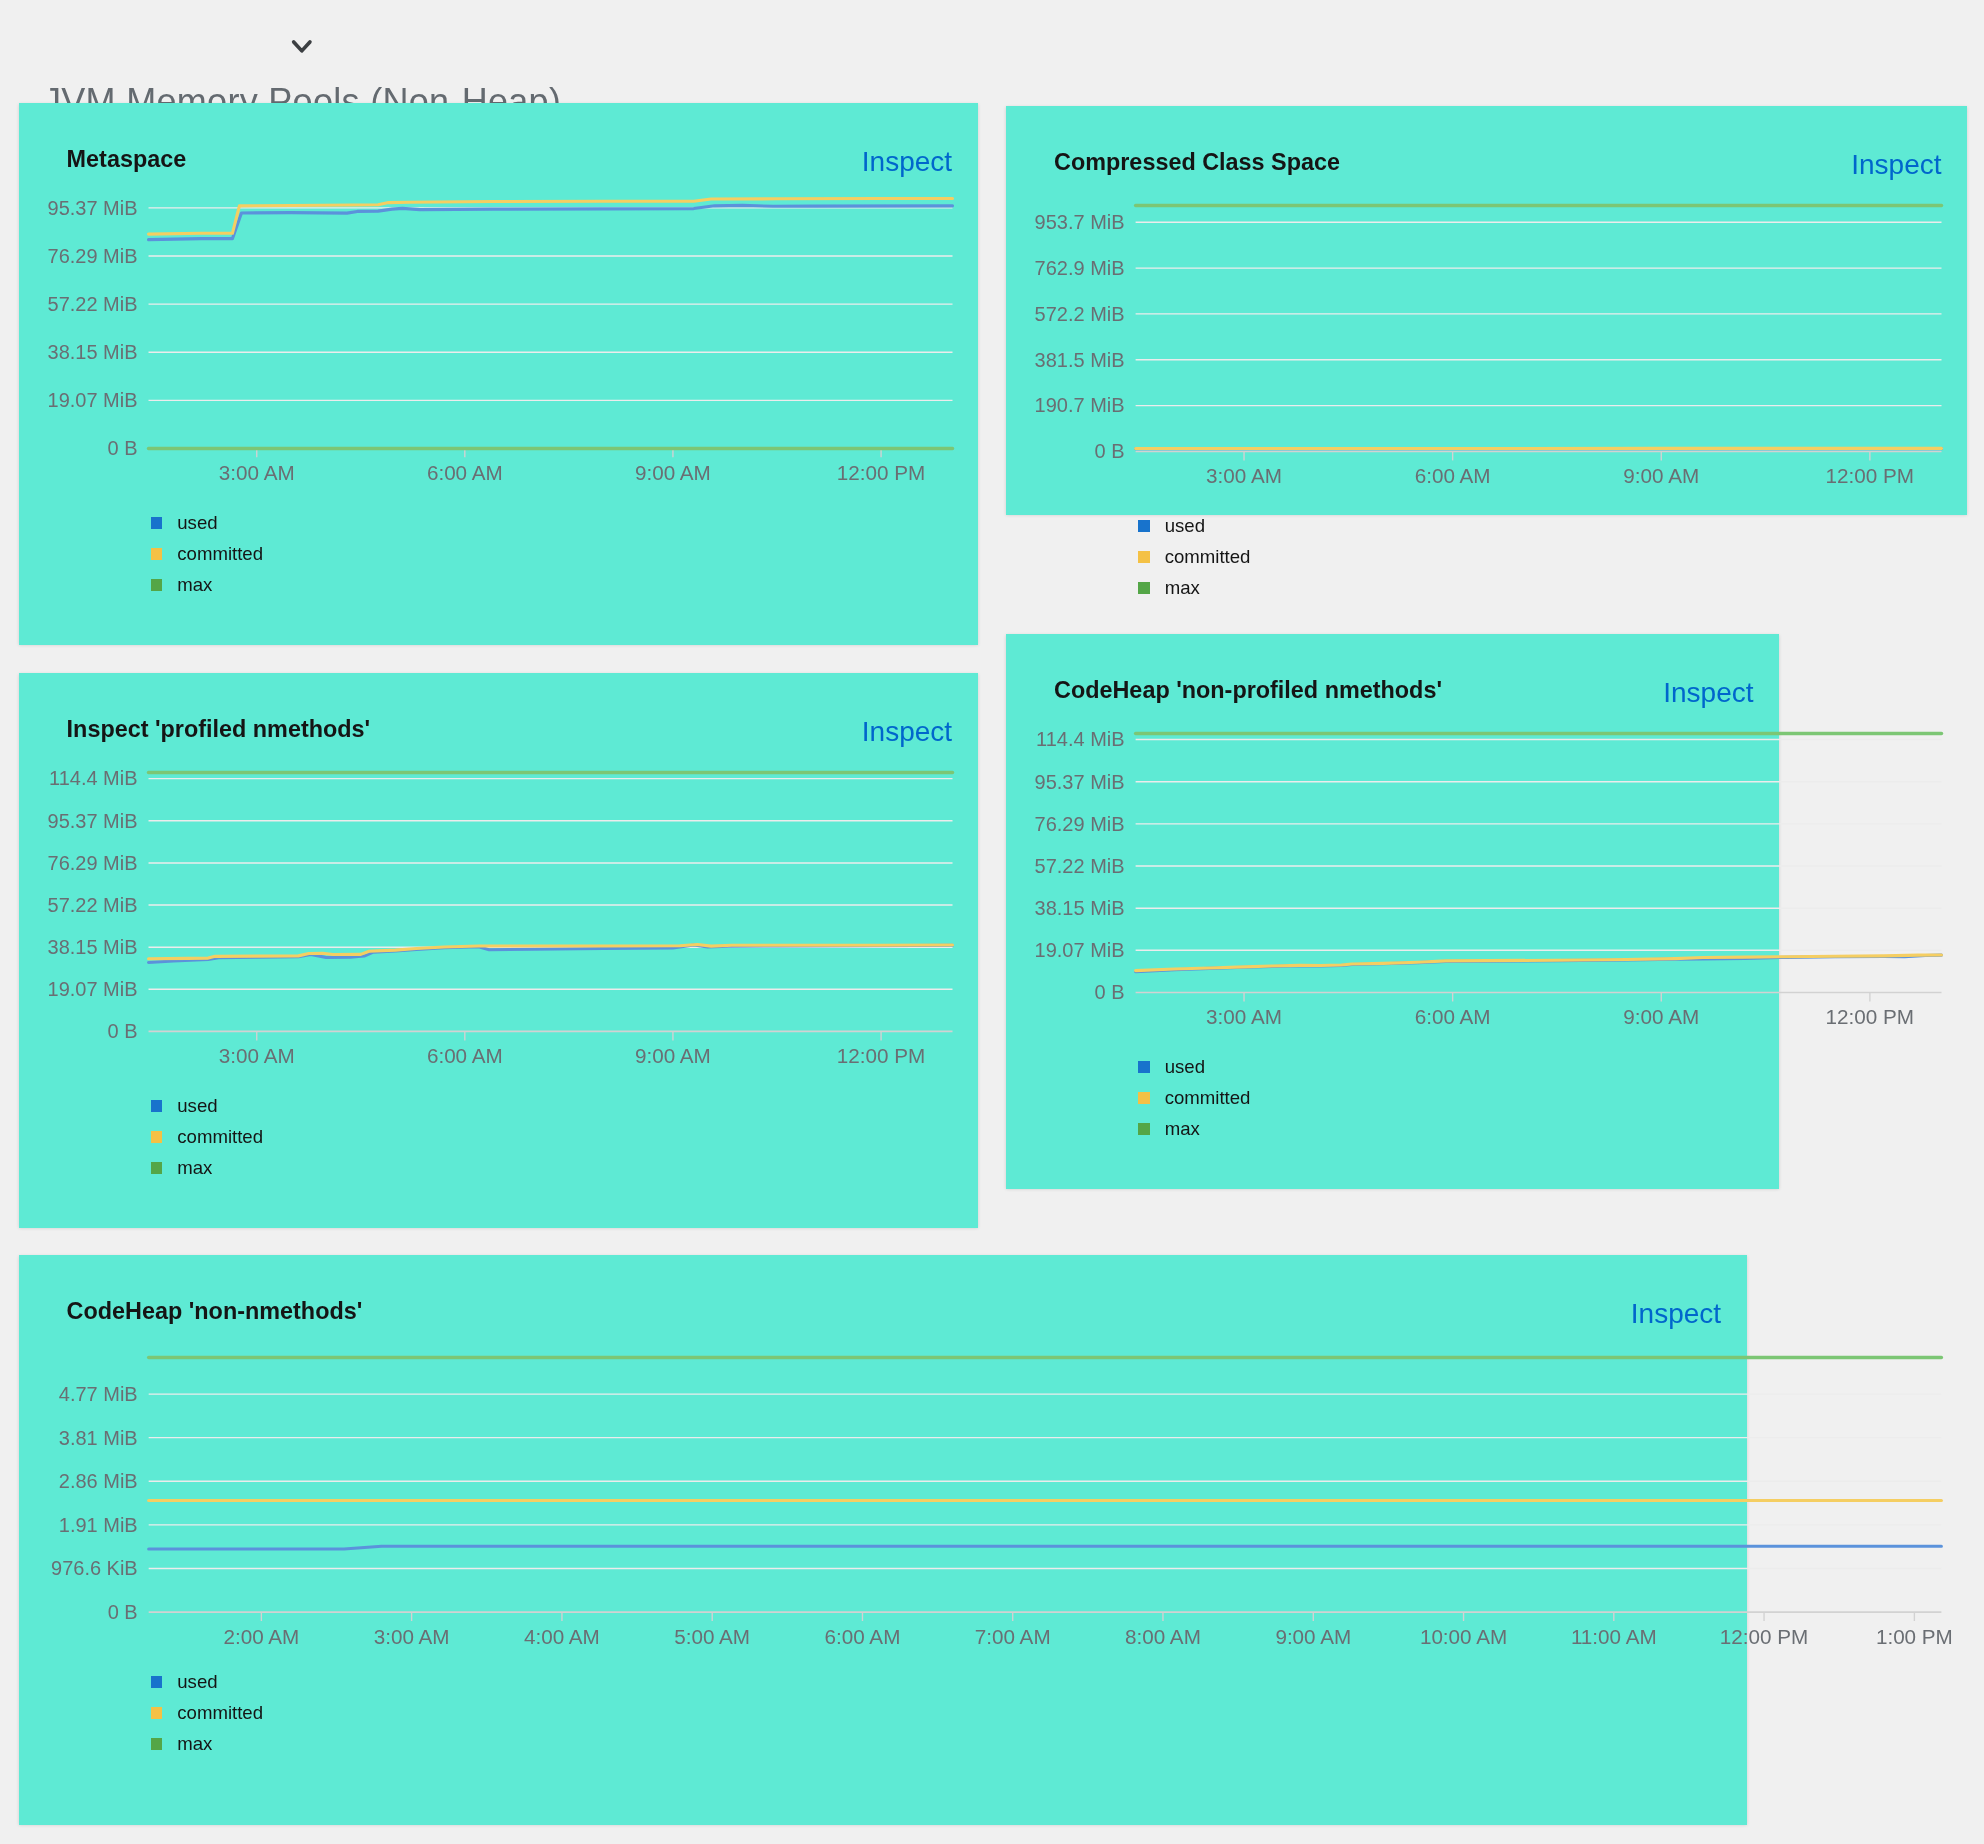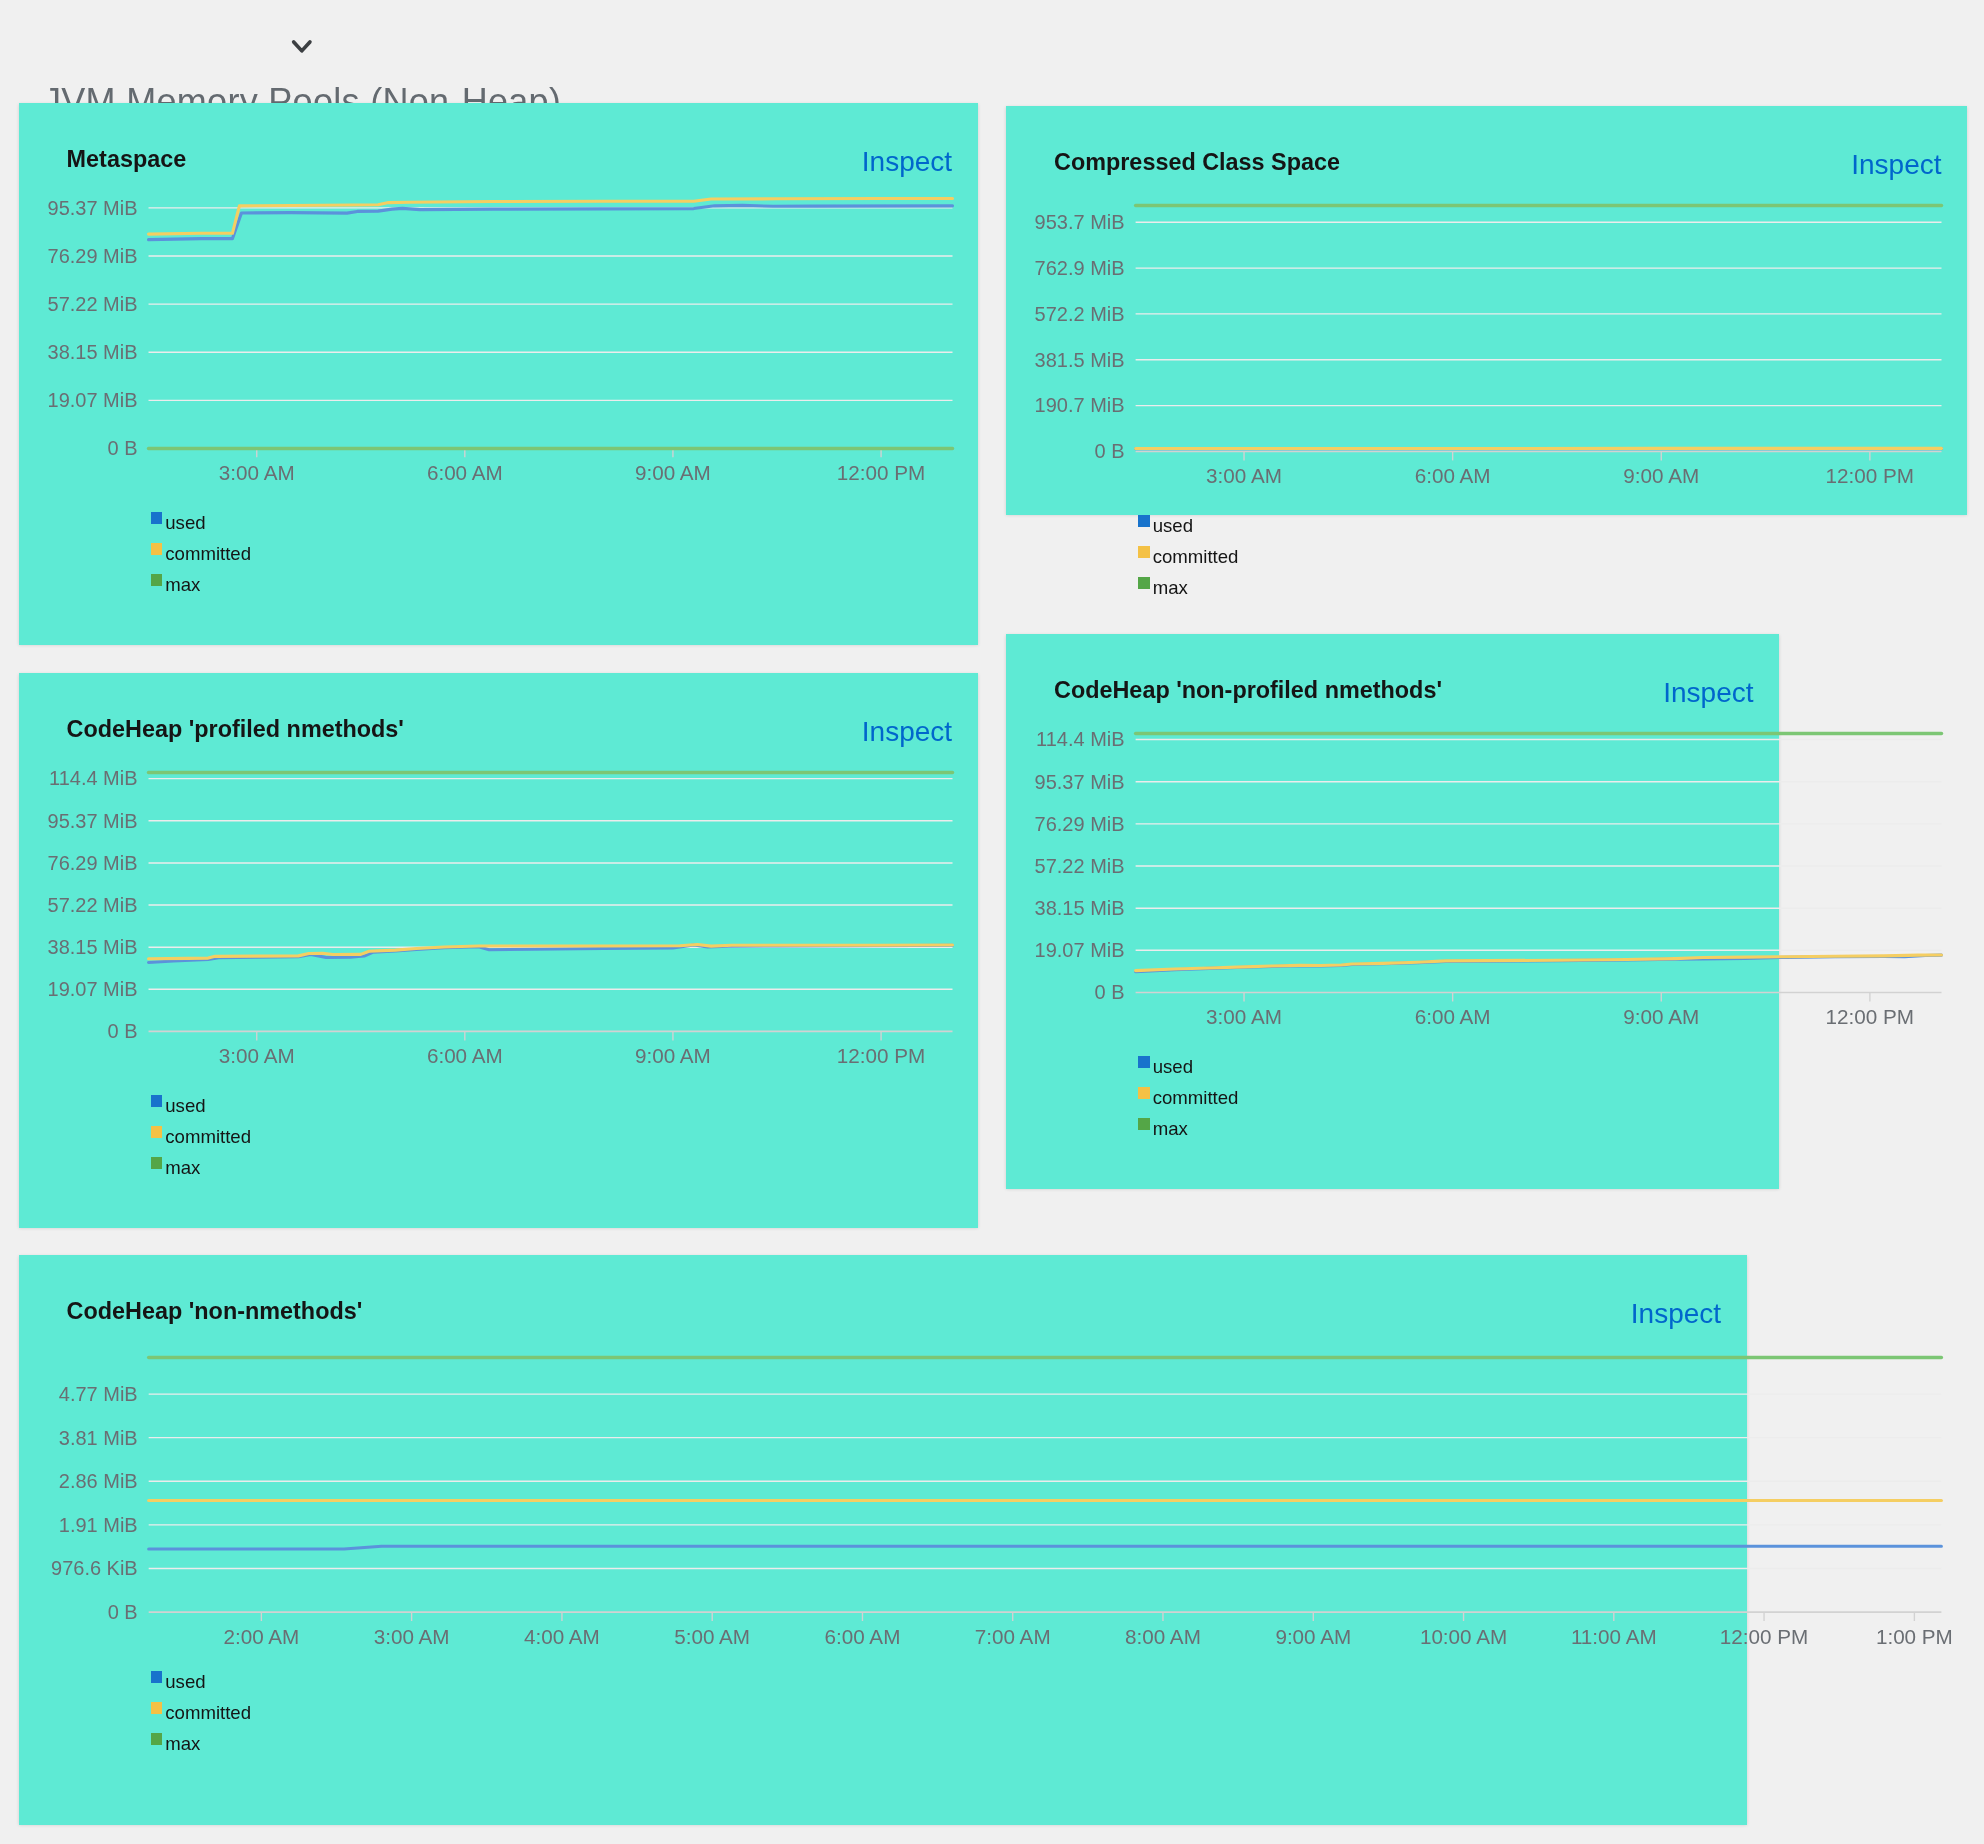--- a/index.html
+++ b/index.html
@@ -9,21 +9,21 @@
   .section-head .chev { width:27.6px; height:27.6px; display:block; }
   .section-head .section-title { font-size:36px; font-weight:400; color:#646a70; letter-spacing:0.3px; }
   .card { position:absolute; background:#5eead4; box-shadow:0 1.4px 3.4px rgba(3,3,3,0.14); }
   .card-head { position:absolute; left:48px; right:25.5px; top:43px; height:33px; display:flex; justify-content:space-between; align-items:flex-start; }
   .card-title { font-size:23.4px; font-weight:700; color:#151515; }
   .inspect-link { font-size:28px; color:#0066cc; text-decoration:none; cursor:pointer; }
   svg.chart { position:absolute; left:0; top:0; }
   .ylab, .xlab { font-family:"Liberation Sans", sans-serif; font-size:29px; fill:#6a6e73; }
   .xlab { font-size:30px; }
   .legend { position:absolute; left:132px; }
-  .legend-row { display:flex; align-items:flex-start; gap:3px; margin-bottom:9px; }
+  .legend-row { display:flex; align-items:center; gap:15px; margin-bottom:9px; }
   .legend-swatch { width:11.7px; height:11.7px; display:inline-block; flex:0 0 auto; }
   .legend-label { font-size:18.6px; color:#151515; }
 </style>
 </head>
 <body>
 
 <div class="section-head">
   <svg class="chev" viewBox="0 0 34 34">
     <path d="M7 11 L17 22 L27 11" fill="none" stroke="#3c3f42" stroke-width="4.5" stroke-linecap="round" stroke-linejoin="round"></path>
   </svg>
@@ -117,21 +117,21 @@
       </div>
       <div class="legend-row">
         <span class="legend-swatch" style="background: rgb(84, 166, 71);"></span>
         <span class="legend-label">max</span>
       </div>
     </div>
 </div>
 
 <div class="card" style="left:18.6px; top:673px; width:959px; height:555px;">
   <div class="card-head">
-    <h2 class="card-title">CodeHeap 'profiled nmethods'</h2>
+    <h2 class="card-title">Inspect 'profiled nmethods'</h2>
     <a class="inspect-link">Inspect</a>
   </div>
   <svg class="chart" width="959" height="555" viewBox="0 0 1392 805">
       <text class="ylab" x="172" y="530" text-anchor="end">0 B</text>
       <line x1="188" y1="458.8" x2="1355" y2="458.8" stroke="#ececec" stroke-width="2"></line>
       <text class="ylab" x="172" y="468.8" text-anchor="end">19.07 MiB</text>
       <line x1="188" y1="397.7" x2="1355" y2="397.7" stroke="#ececec" stroke-width="2"></line>
       <text class="ylab" x="172" y="407.7" text-anchor="end">38.15 MiB</text>
       <line x1="188" y1="336.5" x2="1355" y2="336.5" stroke="#ececec" stroke-width="2"></line>
       <text class="ylab" x="172" y="346.5" text-anchor="end">57.22 MiB</text>

